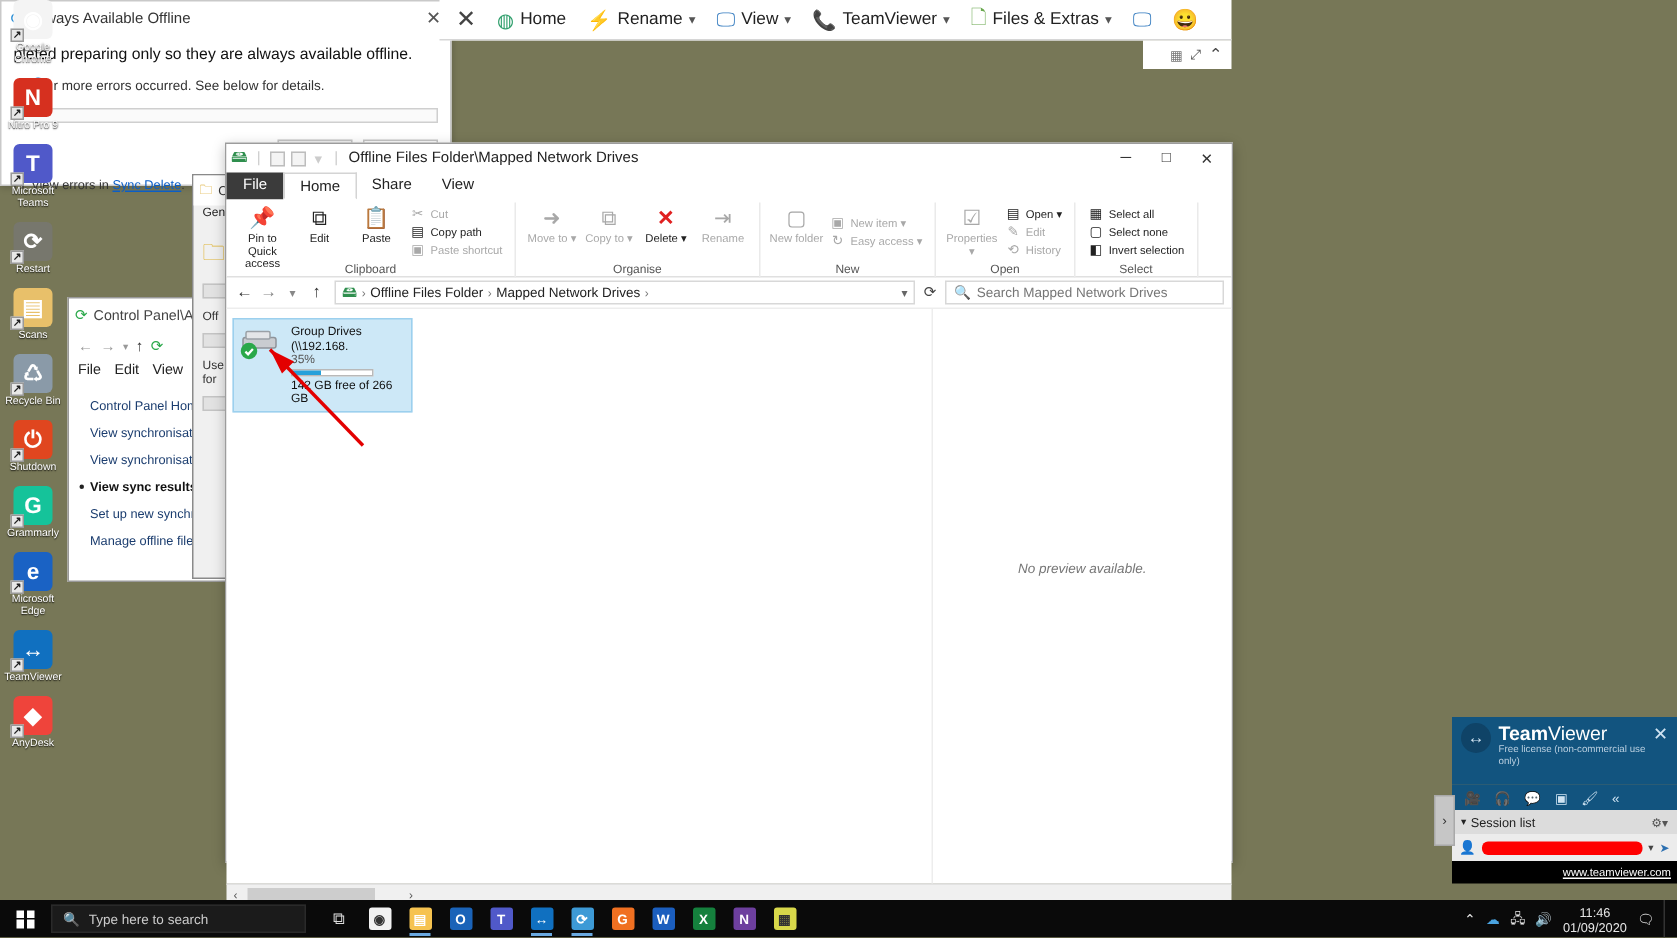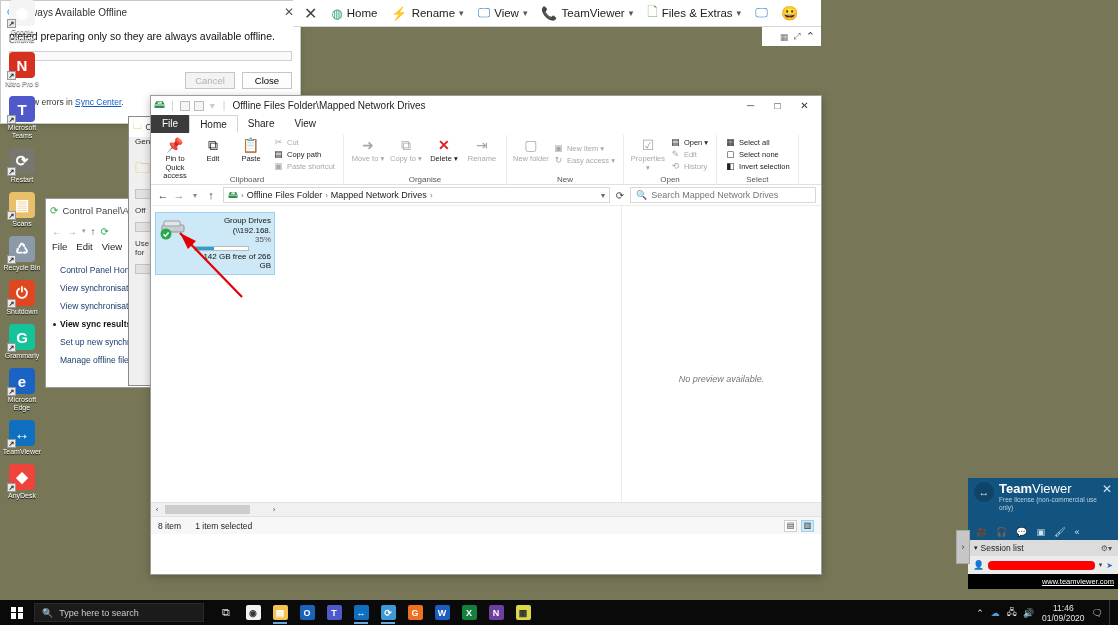--- a/index.html
+++ b/index.html
@@ -103,21 +103,21 @@
 
   #ex-addr { height:20px; display:flex; align-items:center; gap:2px; padding:0 5px; background:#fff; }
   .navbtn { width:14px; text-align:center; font-size:11px; color:#888; }
   .navbtn.on { color:#333; }
   #crumbs { flex:1; height:16px; border:1px solid #d8d8d8; display:flex; align-items:center; padding:0 4px; gap:3px; font-size:9px; color:#222; margin-left:3px; }
   #crumbs .chev { color:#777; font-size:8px; }
   #crumbs .dd { margin-left:auto; color:#666; font-size:8px; }
   #refresh { width:16px; text-align:center; font-size:10px; color:#444; }
   #searchbox { width:186px; height:16px; border:1px solid #d8d8d8; display:flex; align-items:center; gap:4px; padding:0 5px; font-size:9px; color:#767676; }
 
-  #ex-body { height:297px; display:flex; background:#fff; border-top:1px solid #ededed;text-align:right; }
+  #ex-body { height:384px; display:flex; background:#fff; border-top:1px solid #ededed; }
   #ex-list { width:470px; padding:6px 4px; }
   .fitem { display:flex; gap:5px; width:120px; padding:3px; background:#cde8f7; border:1px solid #9cd0ee; }
   .drive-ic { width:30px; height:26px; position:relative; flex:none; }
   .fitem .ftxt { font-size:8px; line-height:9.5px; color:#111; }
   .barwrap { width:55px; height:5px; border:1px solid #b9b9b9; background:#fff; margin:1px 0; }
   .barfill { height:100%; background:#26a0da; }
   #preview-pane { flex:1; border-left:1px solid #ededed; display:flex; align-items:flex-start; justify-content:center; padding-top:168px; font-size:9px; color:#767676;font-style:italic; }
 
   #ex-hscroll { height:14px; background:#f0f0f0; border-top:1px solid #e2e2e2; display:flex; align-items:center; }
   #ex-hscroll .arr { width:12px; text-align:center; font-size:8px; color:#555; }
@@ -300,27 +300,32 @@
 </div>
 
 <div id="aao-dlg">
   <div id="aao-title">
     <span style="color:#2b8fd6;font-size:11px;">⟳</span>
     <span>Always Available Offline</span>
     <span id="aao-close">✕</span>
   </div>
   <div id="aao-body">
     <div id="aao-main">pleted preparing only so they are always available offline.</div>
+    <div id="aao-sub">
+      <span style="color:#555;font-size:8px;">⌃</span>
+      <span style="color:#1f7fd0;font-size:10px;">ⓘ</span>
+      <span>r more errors occurred. See below for details.</span>
+    </div>
     <div id="aao-prog"></div>
     <div id="aao-btns">
       <div class="dlgbtn disabled">Cancel</div>
       <div class="dlgbtn">Close</div>
     </div>
     <div id="aao-foot">
-      <span>rs. View errors in </span><a href="#">Sync Center</a><span>.</span>
+      <span>rs. View errors in </span><a href="#">Sync Delete</a><span>.</span>
     </div>
   </div>
 </div>
 
 <div class="win" id="explorer">
 
   <div id="ex-title">
     <div class="qat">
       <span style="color:#2f8f4e;font-size:11px;">🖴</span>
       <span class="sep">|</span>

